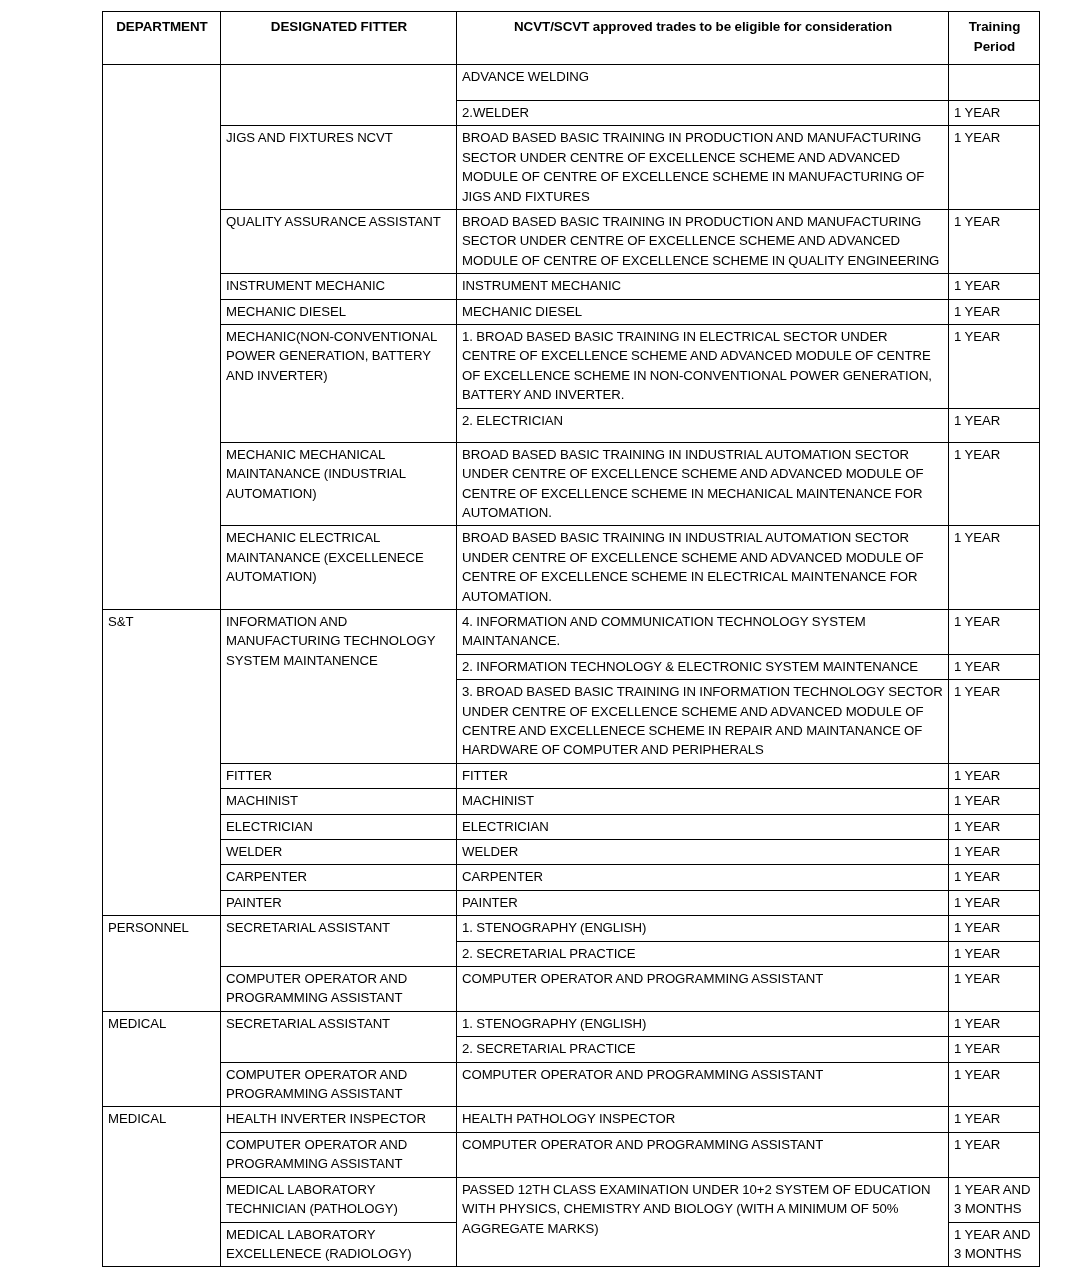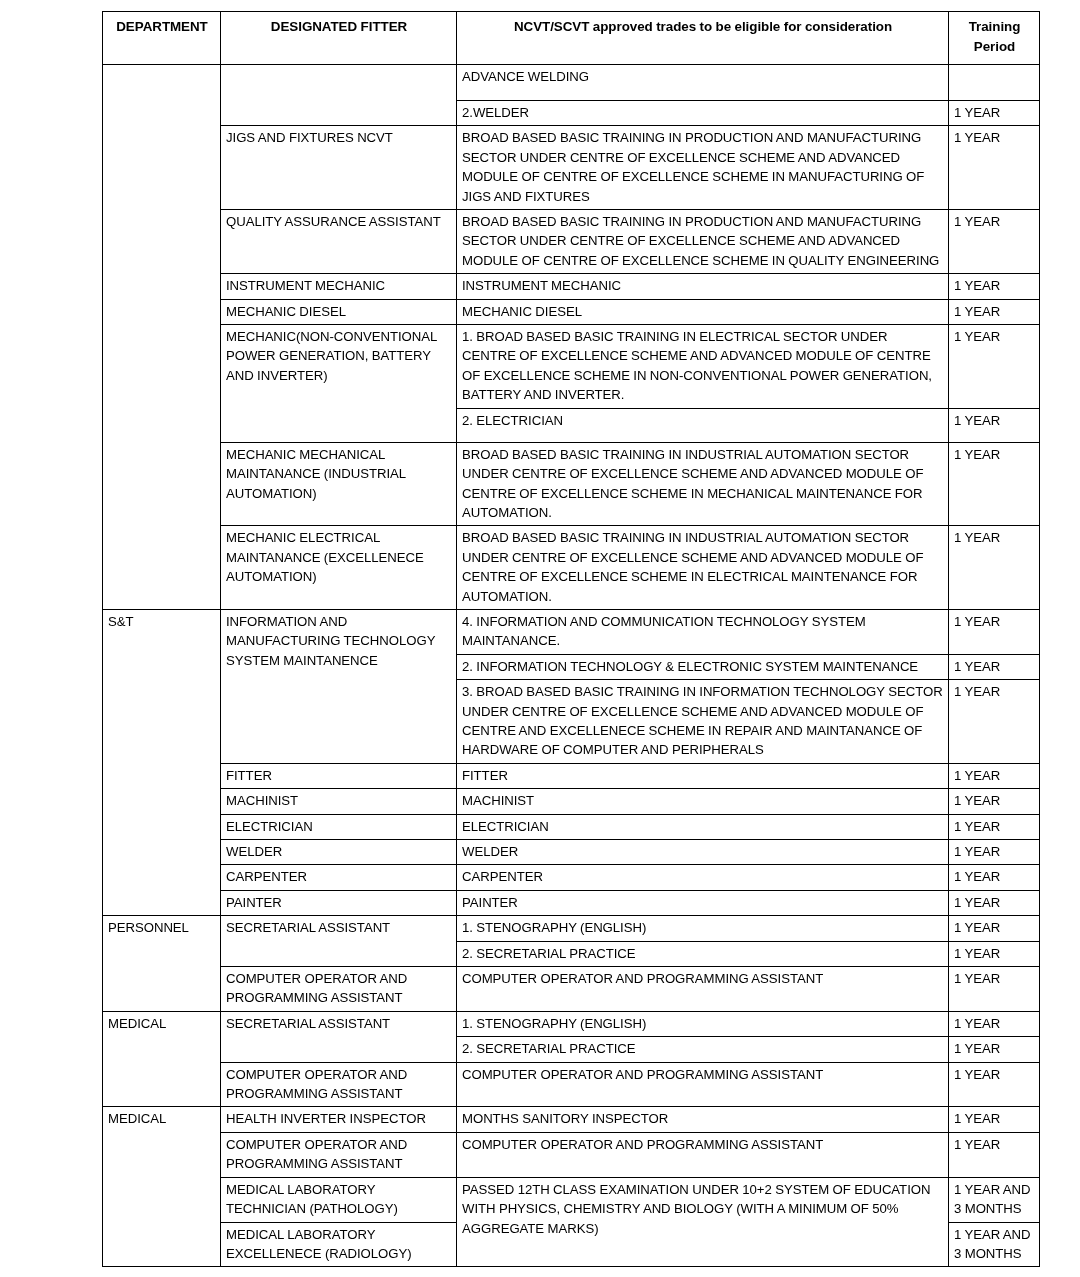--- a/index.html
+++ b/index.html
@@ -227,21 +227,21 @@
         </tr>
         <tr>
           <td>COMPUTER OPERATOR AND PROGRAMMING ASSISTANT</td>
           <td>COMPUTER OPERATOR AND PROGRAMMING ASSISTANT</td>
           <td class="train">1 YEAR</td>
         </tr>
 
         <tr>
           <td class="dept" rowspan="4">MEDICAL</td>
           <td>HEALTH INVERTER INSPECTOR</td>
-          <td>MONTHS SANITORY INSPECTOR</td>
+          <td>HEALTH PATHOLOGY INSPECTOR</td>
           <td class="train">1 YEAR</td>
         </tr>
         <tr>
           <td>COMPUTER OPERATOR AND PROGRAMMING ASSISTANT</td>
           <td>COMPUTER OPERATOR AND PROGRAMMING ASSISTANT</td>
           <td class="train">1 YEAR</td>
         </tr>
         <tr>
           <td>MEDICAL LABORATORY TECHNICIAN (PATHOLOGY)</td>
           <td rowspan="2">PASSED 12TH CLASS EXAMINATION UNDER 10+2 SYSTEM OF EDUCATION WITH PHYSICS, CHEMISTRY AND BIOLOGY (WITH A MINIMUM OF 50% AGGREGATE MARKS)</td>

